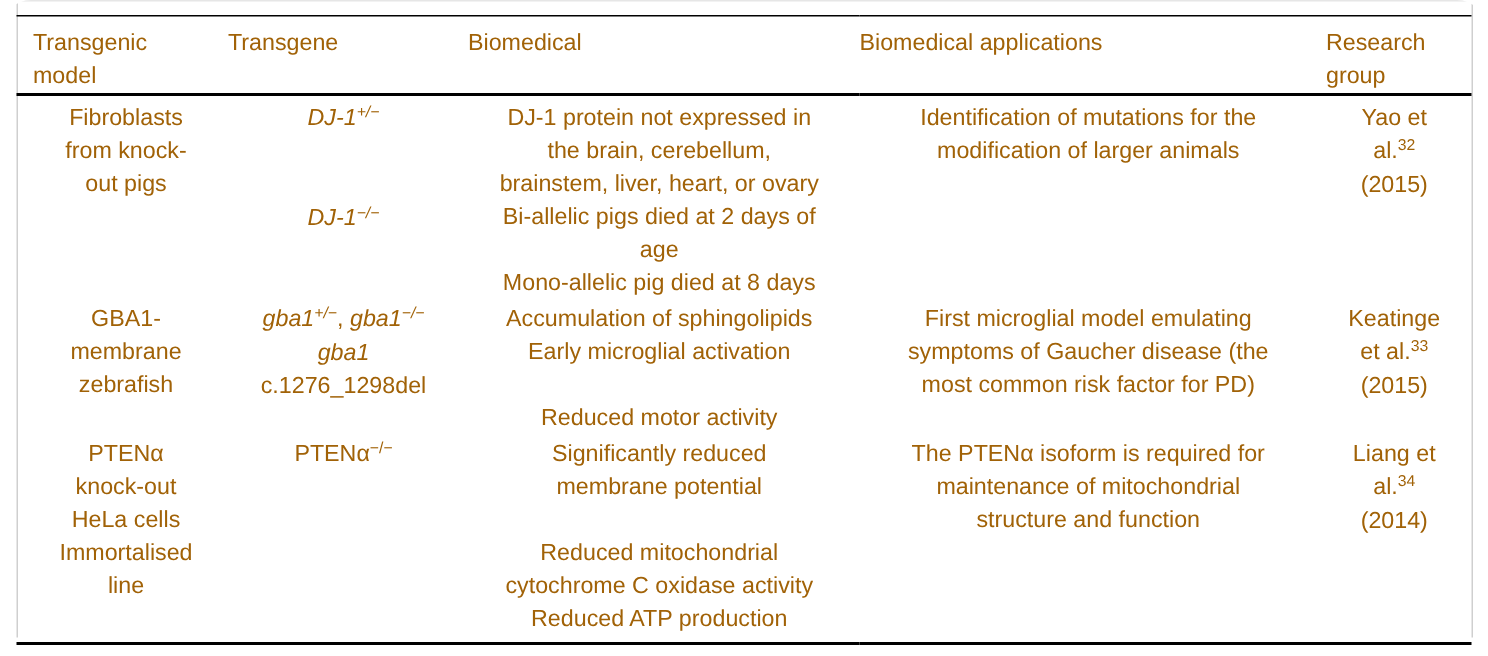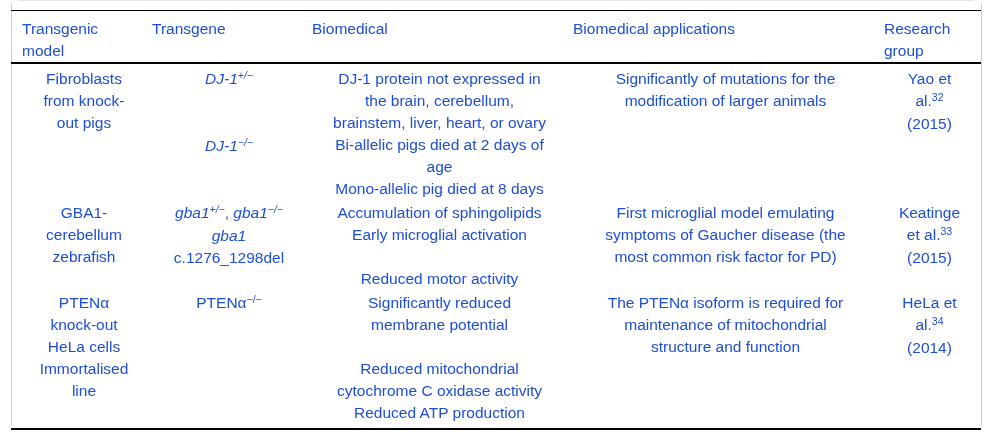--- a/index.html
+++ b/index.html
@@ -2,21 +2,21 @@
 <html><head>
 <meta charset="utf-8">
 <style>
   html,body { margin:0; padding:0; background:#ffffff; }
   .fig {
     position:relative;
     width:992px; height:433px;
     background:#ffffff;
     font-family:"Liberation Sans", sans-serif;
     font-size:15.5px;
-    color:#1d4ed8;
+    color:#a16207;
     overflow:hidden;
     border-radius:21px;
   }
   .faint-top { position:absolute; top:0; left:0; width:992px; height:1px; background:#e6e6e6; }
   .vline { position:absolute; top:0; width:1px; height:425px; background:#cfcfcf; }
   .vline.left  { left:11px; }
   .vline.right { left:981px; }
 
   table.tg {
     position:absolute; left:11px; top:10px; width:970px;
@@ -91,33 +91,33 @@
           </td>
           <td data-name="cell-phenotype">
             <div class="ln" data-name="cell-line"><span>DJ-1 protein not expressed in</span></div>
             <div class="ln" data-name="cell-line"><span>the brain, cerebellum,</span></div>
             <div class="ln" data-name="cell-line"><span>brainstem, liver, heart, or ovary</span></div>
             <div class="ln" data-name="cell-line"><span>Bi-allelic pigs died at 2 days of</span></div>
             <div class="ln" data-name="cell-line"><span>age</span></div>
             <div class="ln" data-name="cell-line"><span>Mono-allelic pig died at 8 days</span></div>
           </td>
           <td data-name="cell-applications">
-            <div class="ln" data-name="cell-line"><span>Significantly of mutations for the</span></div>
+            <div class="ln" data-name="cell-line"><span>Identification of mutations for the</span></div>
             <div class="ln" data-name="cell-line"><span>modification of larger animals</span></div>
           </td>
           <td data-name="cell-research">
             <div class="ln" data-name="cell-line"><span>Yao et</span></div>
             <div class="ln" data-name="cell-line"><span>al.</span><span class="sup">32</span></div>
             <div class="ln" data-name="cell-line"><span>(2015)</span></div>
           </td>
         </tr>
         <tr data-name="table-row">
           <td data-name="cell-model">
             <div class="ln" data-name="cell-line"><span>GBA1-</span></div>
-            <div class="ln" data-name="cell-line"><span>cerebellum</span></div>
+            <div class="ln" data-name="cell-line"><span>membrane</span></div>
             <div class="ln" data-name="cell-line"><span>zebrafish</span></div>
           </td>
           <td data-name="cell-transgene">
             <div class="ln" data-name="cell-line"><span class="it">gba1</span><span class="it sup">+/−</span><span>, </span><span class="it">gba1</span><span class="it sup">−/−</span></div>
             <div class="ln" data-name="cell-line"><span class="it">gba1</span></div>
             <div class="ln" data-name="cell-line"><span>c.1276_1298del</span></div>
           </td>
           <td data-name="cell-phenotype">
             <div class="ln" data-name="cell-line"><span>Accumulation of sphingolipids</span></div>
             <div class="ln" data-name="cell-line"><span>Early microglial activation</span></div>
@@ -153,20 +153,20 @@
             <div class="ln" data-name="cell-line"><span>Reduced mitochondrial</span></div>
             <div class="ln" data-name="cell-line"><span>cytochrome C oxidase activity</span></div>
             <div class="ln" data-name="cell-line"><span>Reduced ATP production</span></div>
           </td>
           <td data-name="cell-applications">
             <div class="ln" data-name="cell-line"><span>The PTENα isoform is required for</span></div>
             <div class="ln" data-name="cell-line"><span>maintenance of mitochondrial</span></div>
             <div class="ln" data-name="cell-line"><span>structure and function</span></div>
           </td>
           <td data-name="cell-research">
-            <div class="ln" data-name="cell-line"><span>HeLa et</span></div>
+            <div class="ln" data-name="cell-line"><span>Liang et</span></div>
             <div class="ln" data-name="cell-line"><span>al.</span><span class="sup">34</span></div>
             <div class="ln" data-name="cell-line"><span>(2014)</span></div>
           </td>
         </tr>
       </tbody>
   </table>
 </div>
 
 </body></html>

